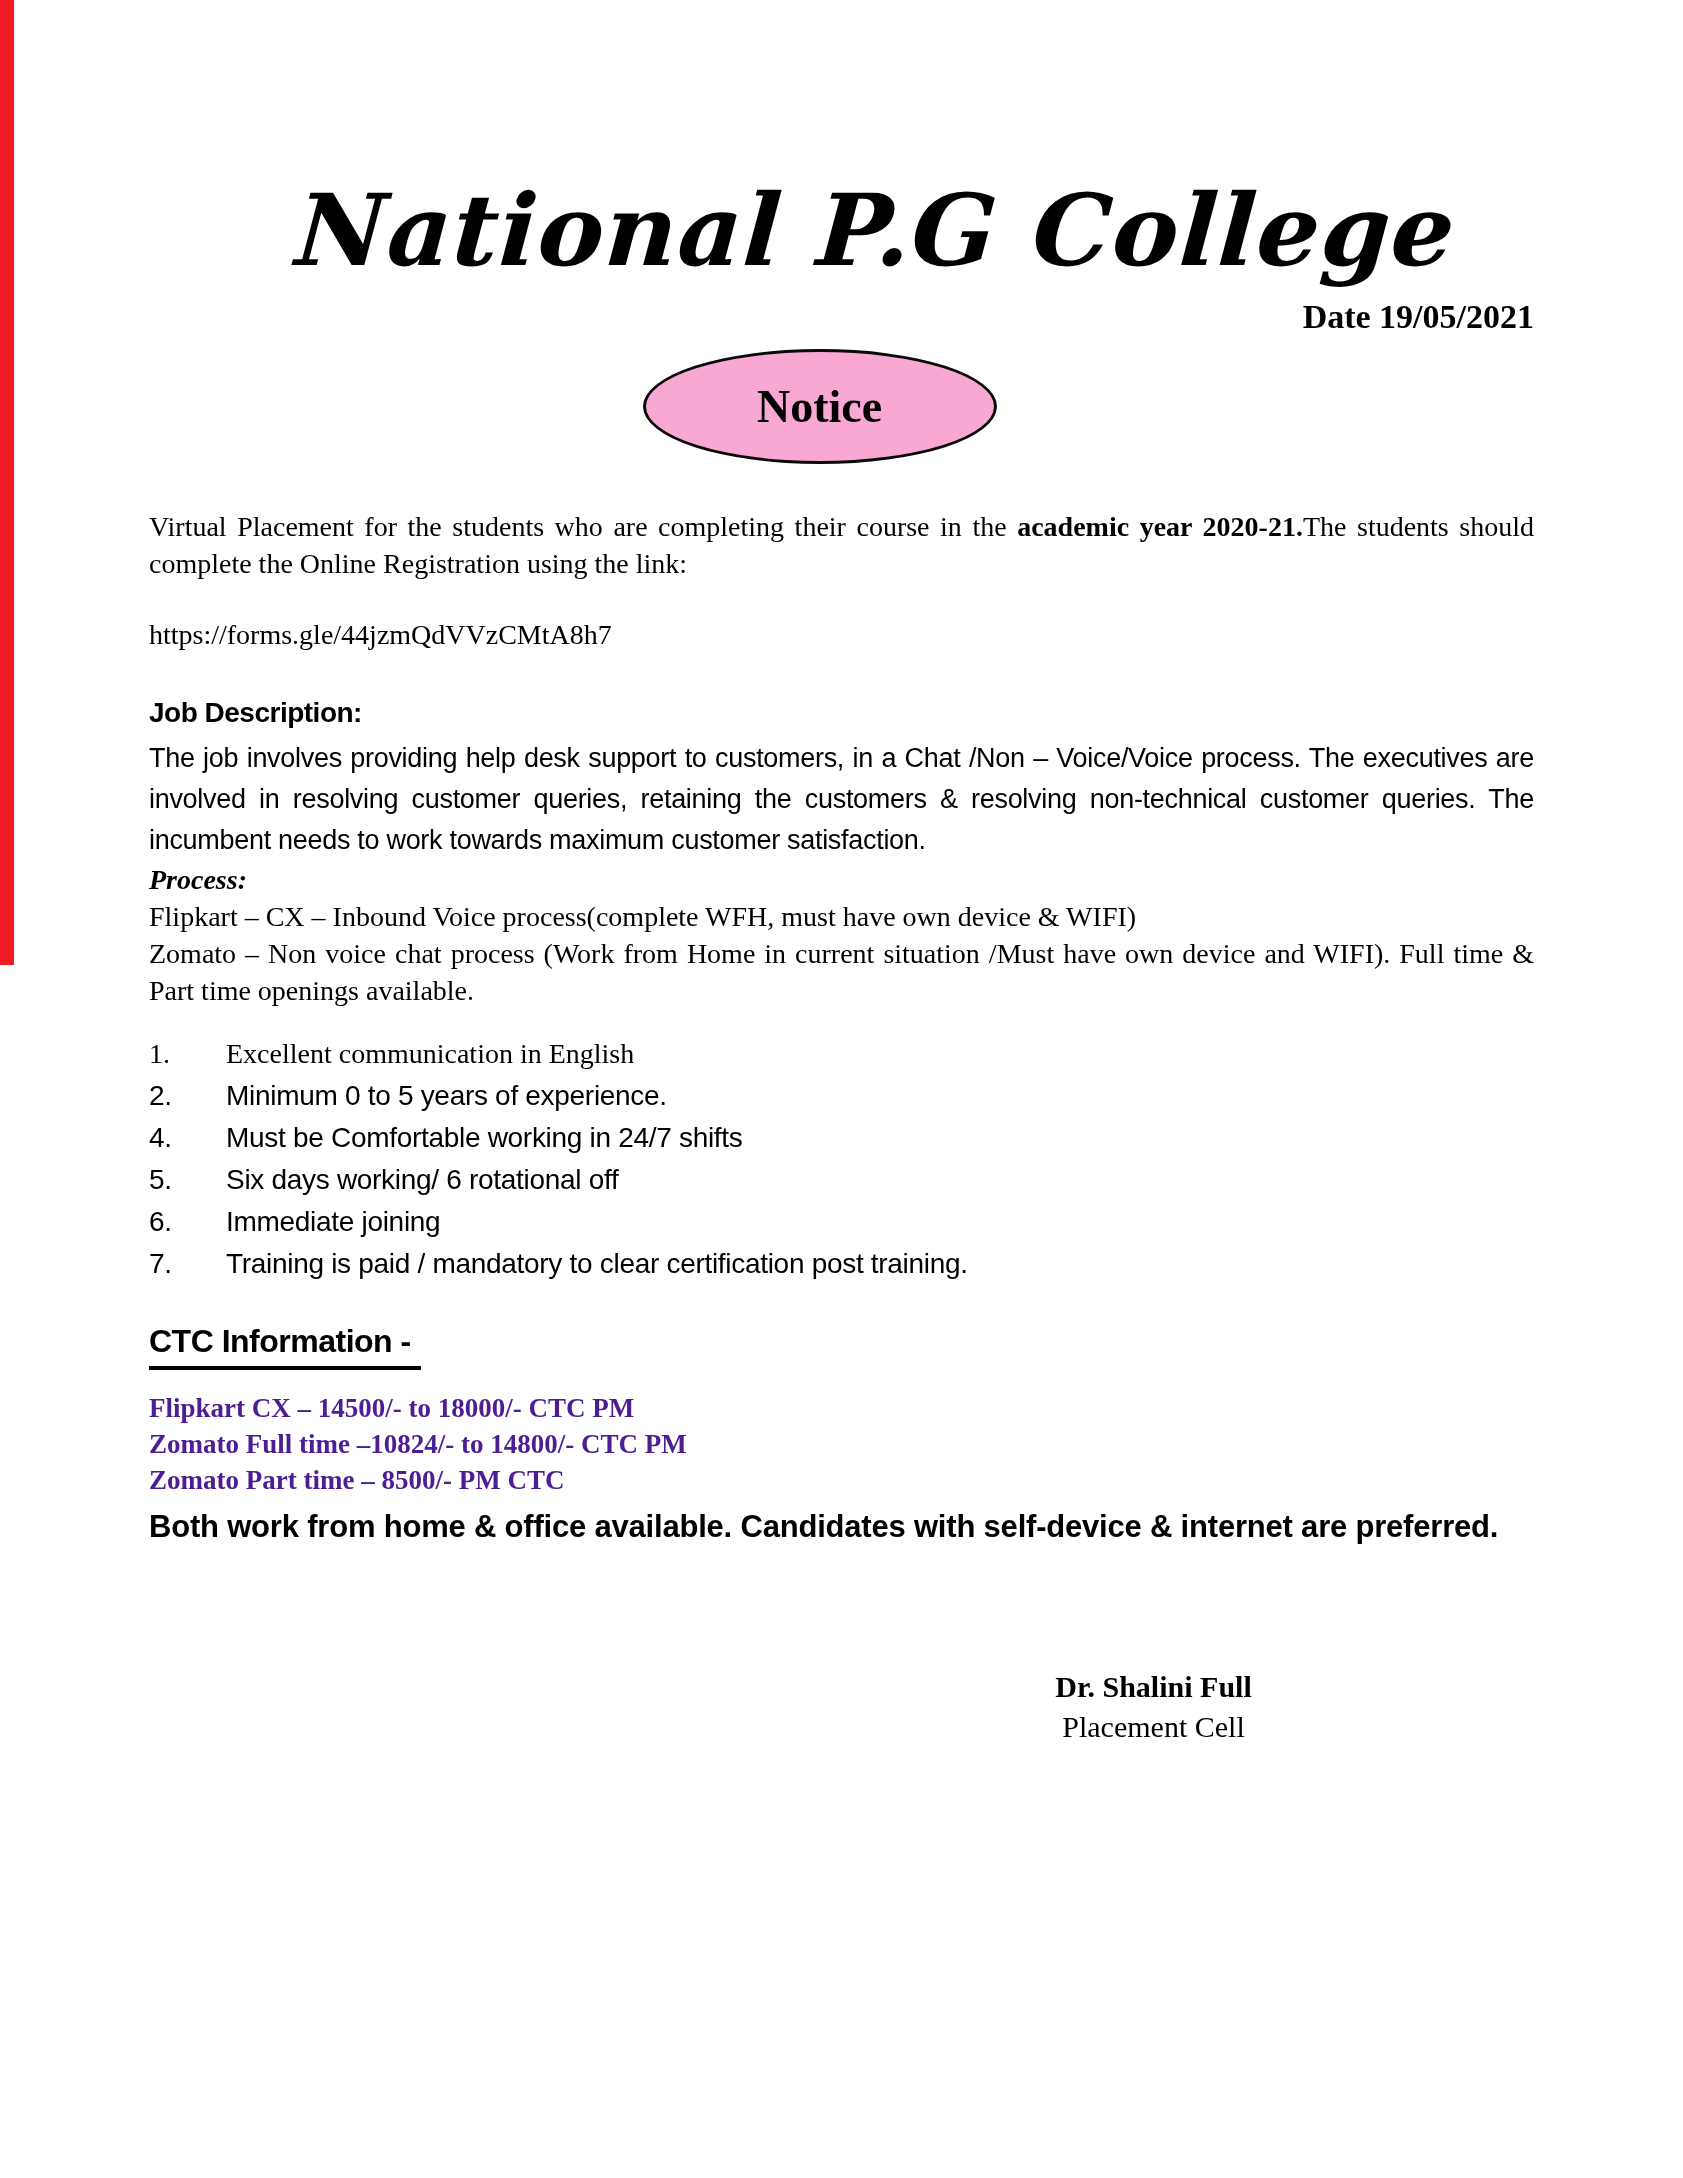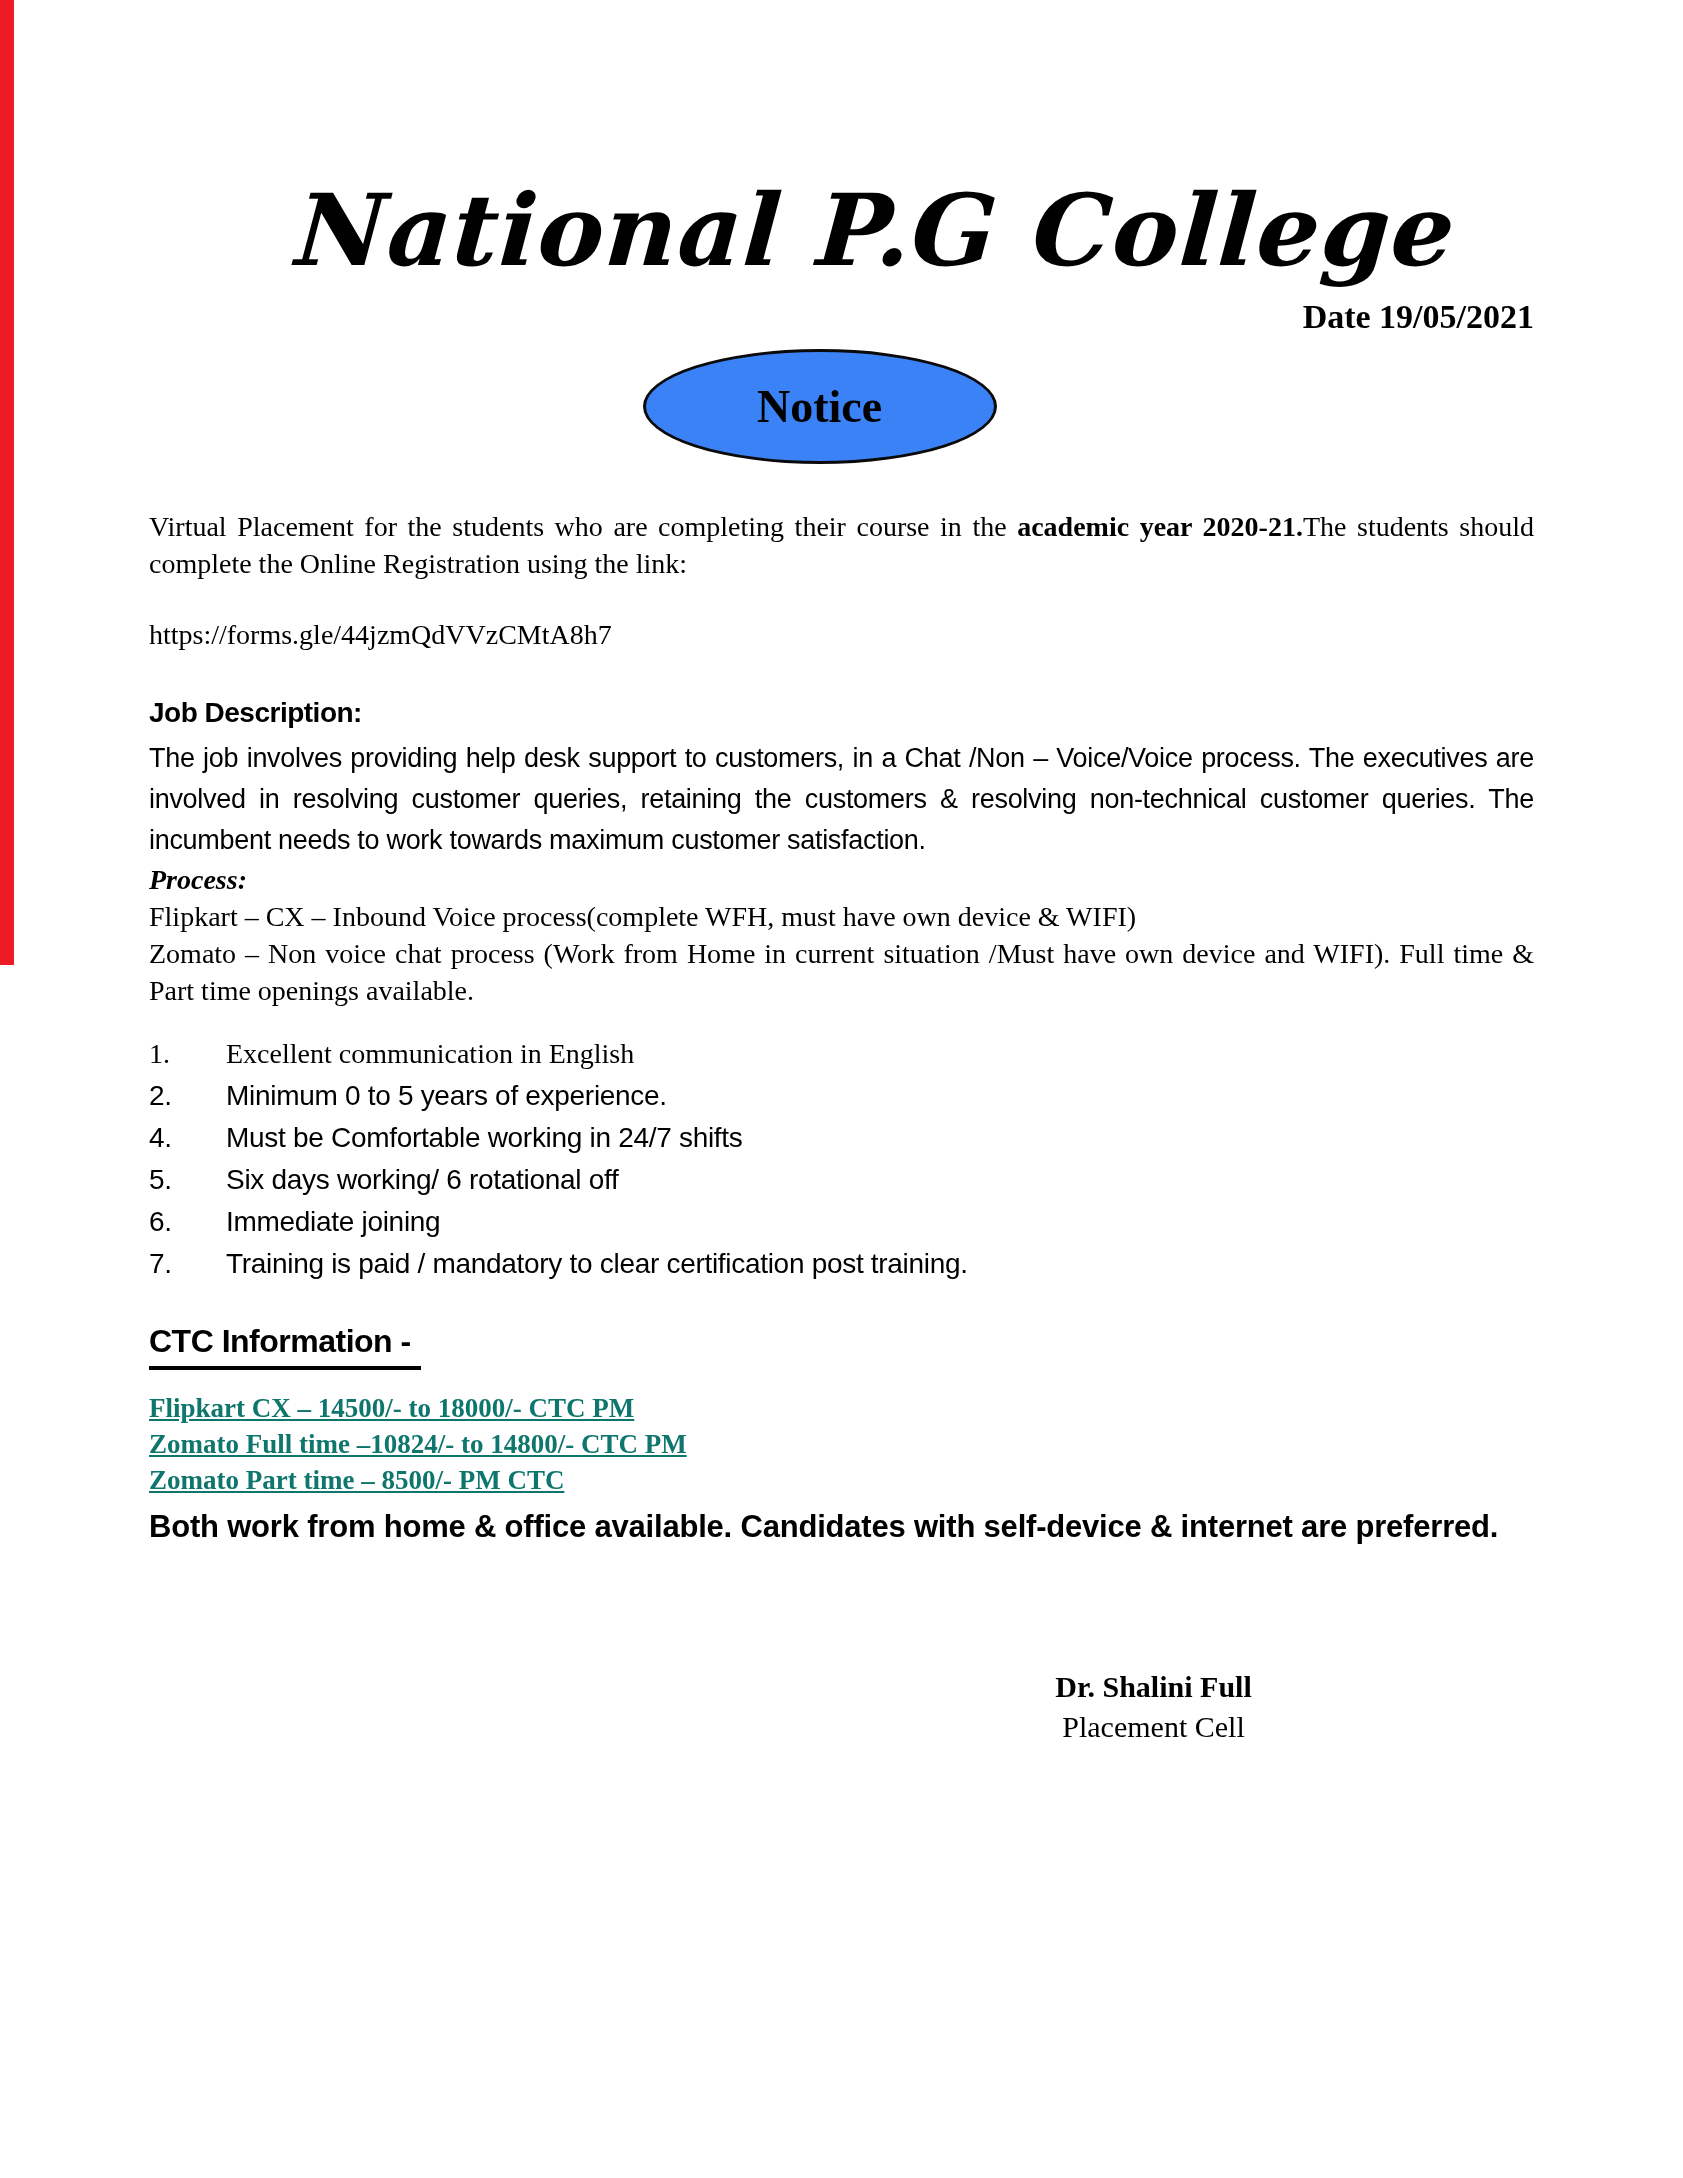--- a/index.html
+++ b/index.html
@@ -109,21 +109,21 @@
 
   <div class="red-bar" style="background-color: rgb(237, 28, 36);"></div>
 
   <div class="content">
 
     <div class="title">National P.G College</div>
 
     <div class="date-line">Date 19/05/2021</div>
 
     <div class="notice-wrap">
-      <div class="notice-ellipse" style="background-color: #3b82f6;">
+      <div class="notice-ellipse" style="background-color: #f9a8d4;">
         <span class="notice-text">Notice</span>
       </div>
     </div>
 
     <p class="intro"><span>Virtual Placement for the students who are completing their course in the </span><b>academic year 2020-21.</b><span>The students should complete the Online Registration using the link:</span></p>
 
     <p class="link-line">https://forms.gle/44jzmQdVVzCMtA8h7</p>
 
     <div class="jd-heading">Job Description:</div>
 
@@ -157,21 +157,21 @@
       <div class="req-row">
         <span class="num">7.</span>
         <span class="txt">Training is paid / mandatory to clear certification post training.</span>
       </div>
     </div>
 
     <div>
       <span class="ctc-heading">CTC Information -</span>
     </div>
 
-    <div class="ctc-lines" style="color: #0f766e; text-decoration: underline;">
+    <div class="ctc-lines" style="color: #4c1d95;">
       <div>Flipkart CX – 14500/- to 18000/- CTC PM</div>
       <div>Zomato Full time –10824/- to 14800/- CTC PM</div>
       <div>Zomato Part time – 8500/- PM CTC</div>
     </div>
 
     <p class="ctc-note">Both work from home &amp; office available. Candidates with self-device &amp; internet are preferred.</p>
 
     <div class="signature">
       <div class="sig-bold">Dr. Shalini Full</div>
       <div>Placement Cell</div>

